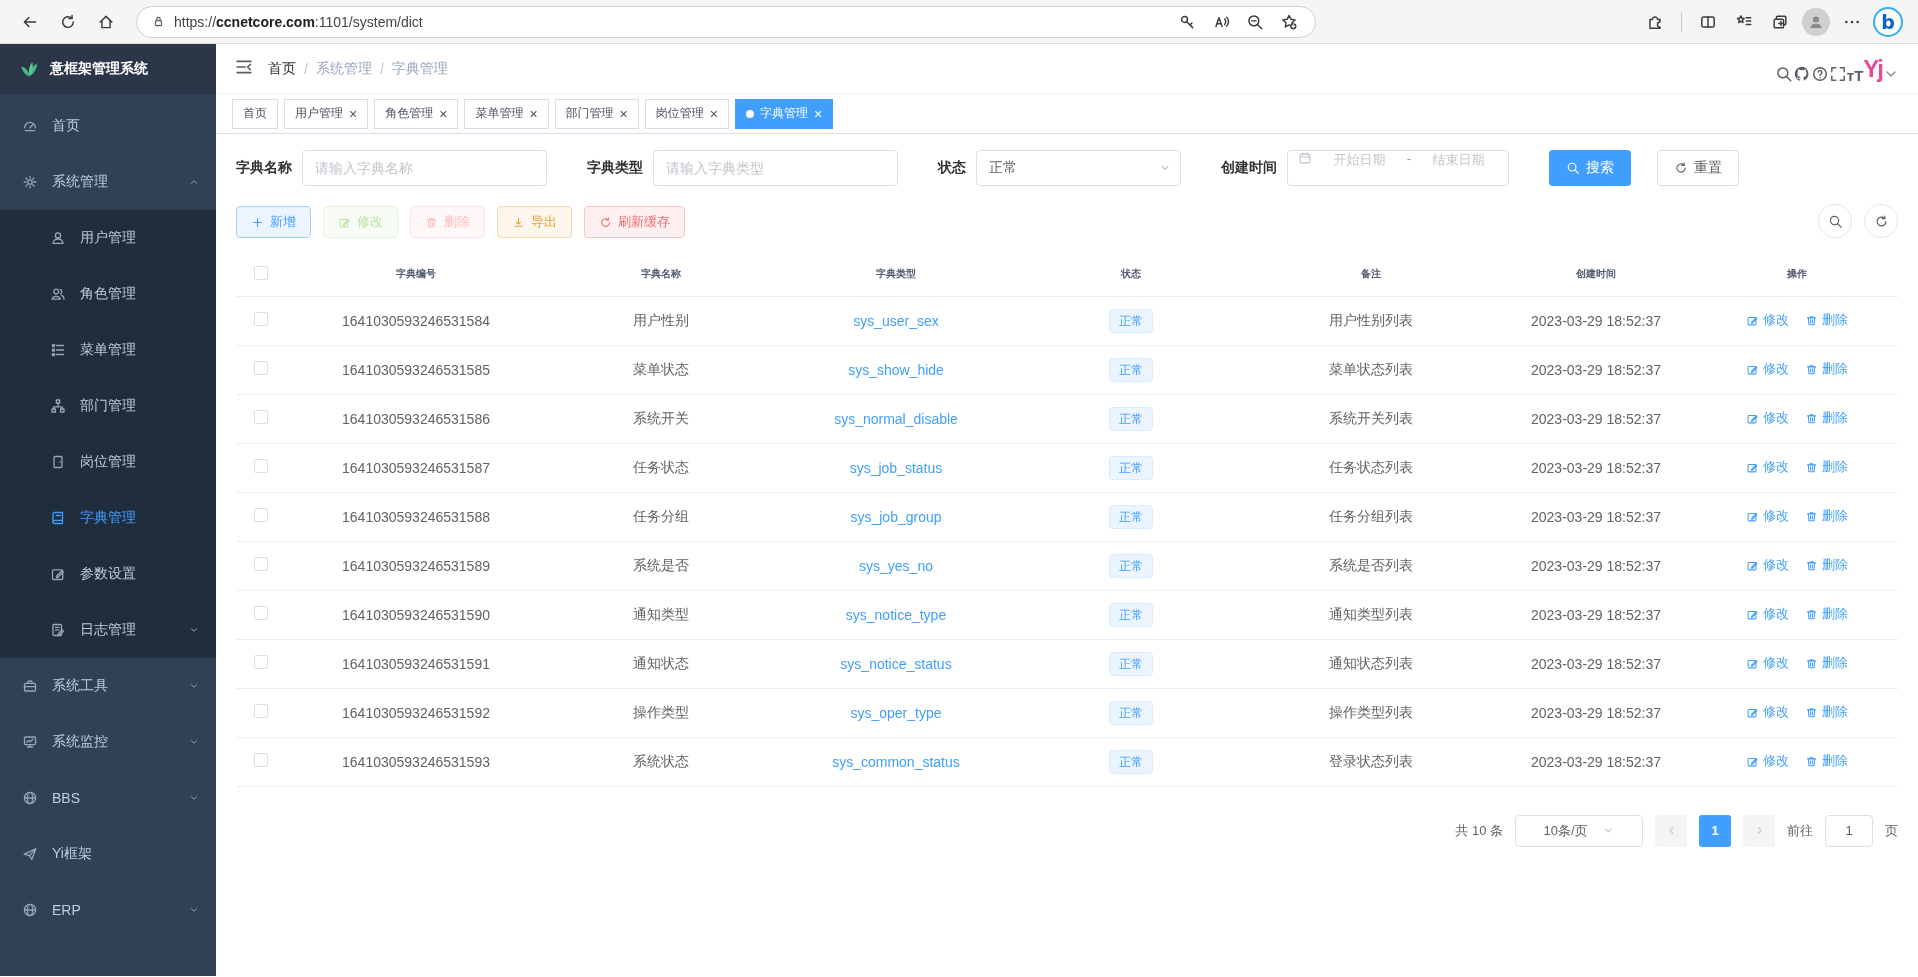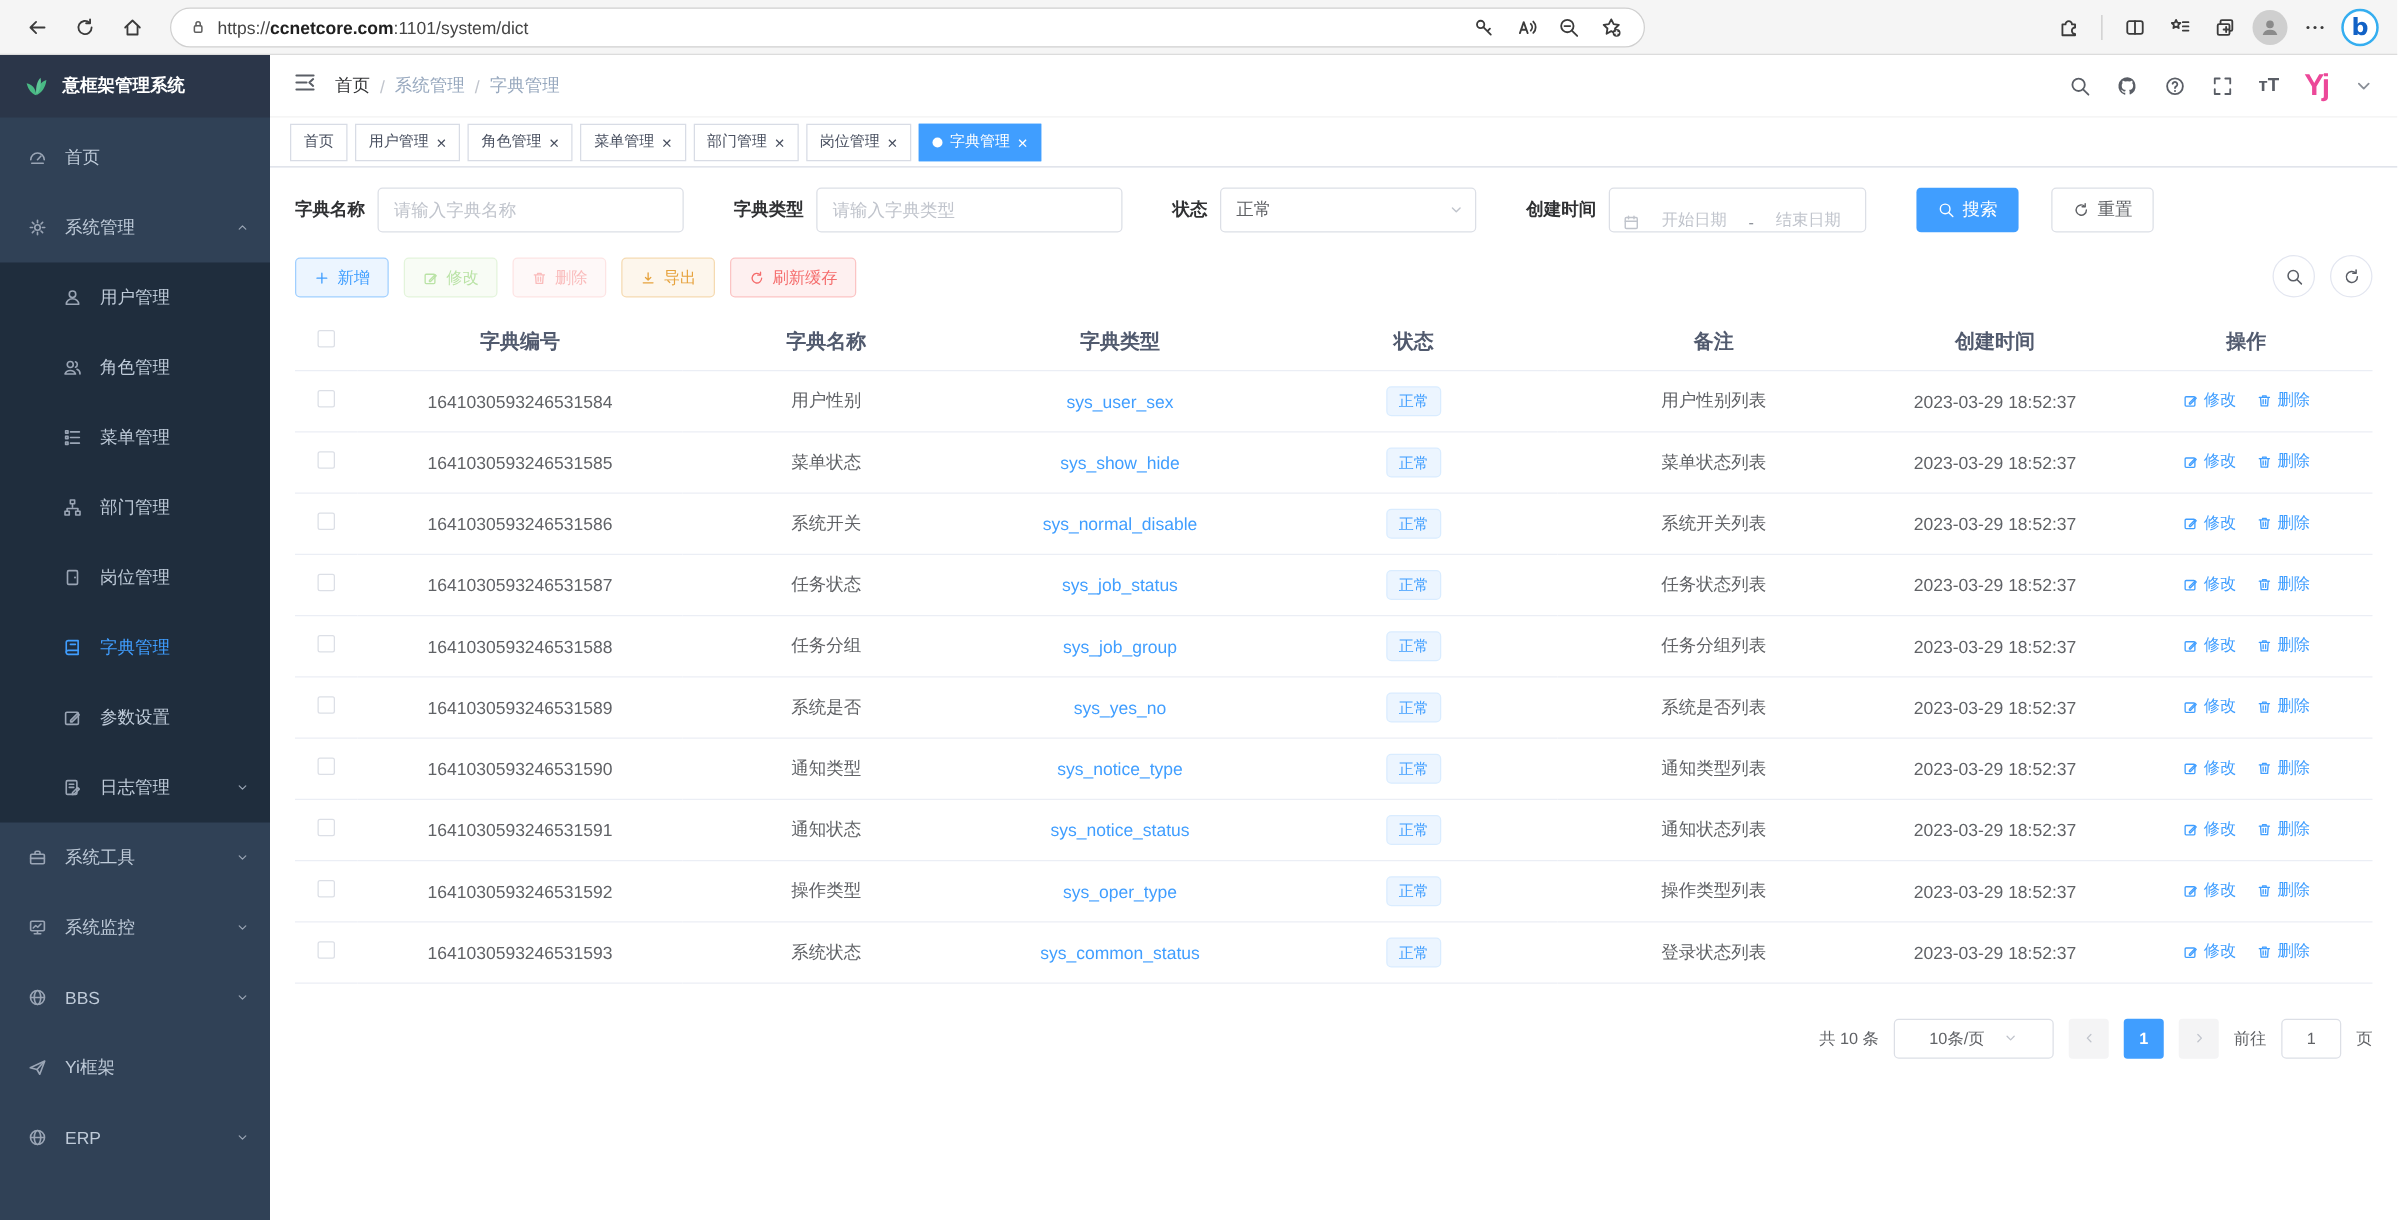--- a/index.html
+++ b/index.html
@@ -39,21 +39,21 @@
   .menu-item.active, .menu-item.active .ic { color:#409eff; }
 
   .main { flex:1; display:flex; flex-direction:column; background:#fff; min-width:0; }
   .navbar { height:50px; display:flex; align-items:center; padding:0 18px; border-bottom:1px solid #f2f2f2; }
   .hamburger { color:#5a5e66; cursor:pointer; margin-right:14px; }
   .hamburger .ic { font-size:20px; }
   .breadcrumb { font-size:14px; display:flex; align-items:center; }
   .crumb { color:#97a8be; cursor:pointer; }
   .crumb.first { color:#303133; }
   .crumb-sep { color:#c0c4cc; padding:0 8px; }
-  .nav-icons { margin-left:auto; display:flex; align-items:center; gap:20px; color:#5a5e66; }
+  .nav-icons { margin-left:auto; display:flex; align-items:flex-end; color:#5a5e66; }
   .nav-icons .ic { font-size:18px; cursor:pointer; }
   .user-logo { font-weight:900; font-size:24px; color:#ec4899; letter-spacing:-2px; cursor:pointer; }
   .user-caret { color:#8a8f97; font-size:12px; cursor:pointer; }
 
   .tags-bar { height:40px; display:flex; align-items:center; gap:6px; padding:0 16px; border-bottom:1px solid #d8dce5; }
   .tag-chip { height:30px; padding:0 10px; border:1px solid #d8dce5; background:#fff; color:#495060; font-size:12px;
     display:inline-flex; align-items:center; gap:6px; cursor:pointer; }
   .tag-chip .dot { width:8px; height:8px; border-radius:50%; background:#fff; }
   .tag-chip .close { font-size:14px; }
   .tag-chip.active { background:#409eff; border-color:#409eff; color:#fff; }
@@ -63,21 +63,21 @@
   
   .filter-row { display:flex; align-items:center; gap:40px; }
   .fgroup { display:flex; align-items:center; gap:10px; }
   .flabel { font-size:14px; font-weight:700; color:#303133; white-space:nowrap; }
   .inp { width:245px; height:36px; border:1px solid #dcdfe6; border-radius:4px; padding:0 12px; font-size:14px;
     color:#606266; font-family:inherit; }
   .inp::placeholder { color:#c0c4cc; }
   .select { width:205px; height:36px; border:1px solid #dcdfe6; border-radius:4px; padding:0 28px 0 12px;
     font-size:14px; color:#606266; display:flex; align-items:center; position:relative; cursor:pointer; background:#fff; }
   .select .caret { position:absolute; right:8px; color:#c0c4cc; font-size:14px; }
-  .daterange { width:206px; height:36px; border:1px solid #dcdfe6; border-radius:4px; display:flex; align-items:flex-end;
+  .daterange { width:222px; height:36px; border:1px solid #dcdfe6; border-radius:4px; display:flex; align-items:flex-start;
     padding:0 10px; gap:8px; font-size:13px; color:#c0c4cc; background:#fff; cursor:pointer; }
   .daterange .ic { color:#c0c4cc; font-size:14px; }
   .daterange .dph { flex:1; text-align:center; }
   .daterange .dsep { color:#8a8f97; }
   .btn { height:36px; border-radius:4px; font-size:14px; display:inline-flex; align-items:center; gap:6px;
     padding:0 16px; cursor:pointer; border:1px solid transparent; font-family:inherit; }
   .btn .ic { font-size:14px; }
   .btn-search { background:#409eff; color:#fff; }
   .btn-reset { background:#fff; color:#606266; border-color:#dcdfe6; }
 
@@ -91,21 +91,21 @@
   .pbtn.danger  { color:#f56c6c; background:#fef0f0; border-color:#fbc4c4; }
   .pbtn.warning { color:#e6a23c; background:#fdf6ec; border-color:#f5dab1; }
   .pbtn.disabled { opacity:.45; cursor:not-allowed; }
   .tool-circles { margin-left:auto; display:flex; gap:12px; }
   .circle-btn { width:34px; height:34px; border-radius:50%; border:1px solid #e3e6f0; background:#fff;
     color:#5a5e66; display:flex; align-items:center; justify-content:center; cursor:pointer; }
   .circle-btn .ic { font-size:15px; }
 
   
   table { width:100%; border-collapse:collapse; table-layout:fixed; margin-top:14px; }
-  th { height:44px; font-size:16px; font-weight:700; color:#515a6e; border-bottom:1px solid #ebeef5; text-align:center; }
+  th { height:44px; font-size:10px; font-weight:700; color:#515a6e; border-bottom:1px solid #ebeef5; text-align:center; }
   td { height:49px; font-size:14px; color:#606266; border-bottom:1px solid #ebeef5; text-align:center; white-space:nowrap; }
   .cb { width:14px; height:14px; border:1px solid #dcdfe6; border-radius:2px; background:#fff; display:inline-block; cursor:pointer; }
   .type-link { color:#409eff; cursor:pointer; }
   .badge-normal { display:inline-block; background:#ecf5ff; border:1px solid #d9ecff; color:#409eff;
     border-radius:4px; padding:0 9px; height:24px; line-height:22px; font-size:12px; }
   .op { color:#409eff; font-size:13px; display:inline-flex; align-items:center; gap:4px; margin:0 8px; cursor:pointer; }
   .op .ic { font-size:13px; }
 
   
   .pager { display:flex; align-items:center; justify-content:flex-end; gap:12px; margin-top:28px; font-size:13px; color:#606266; }

